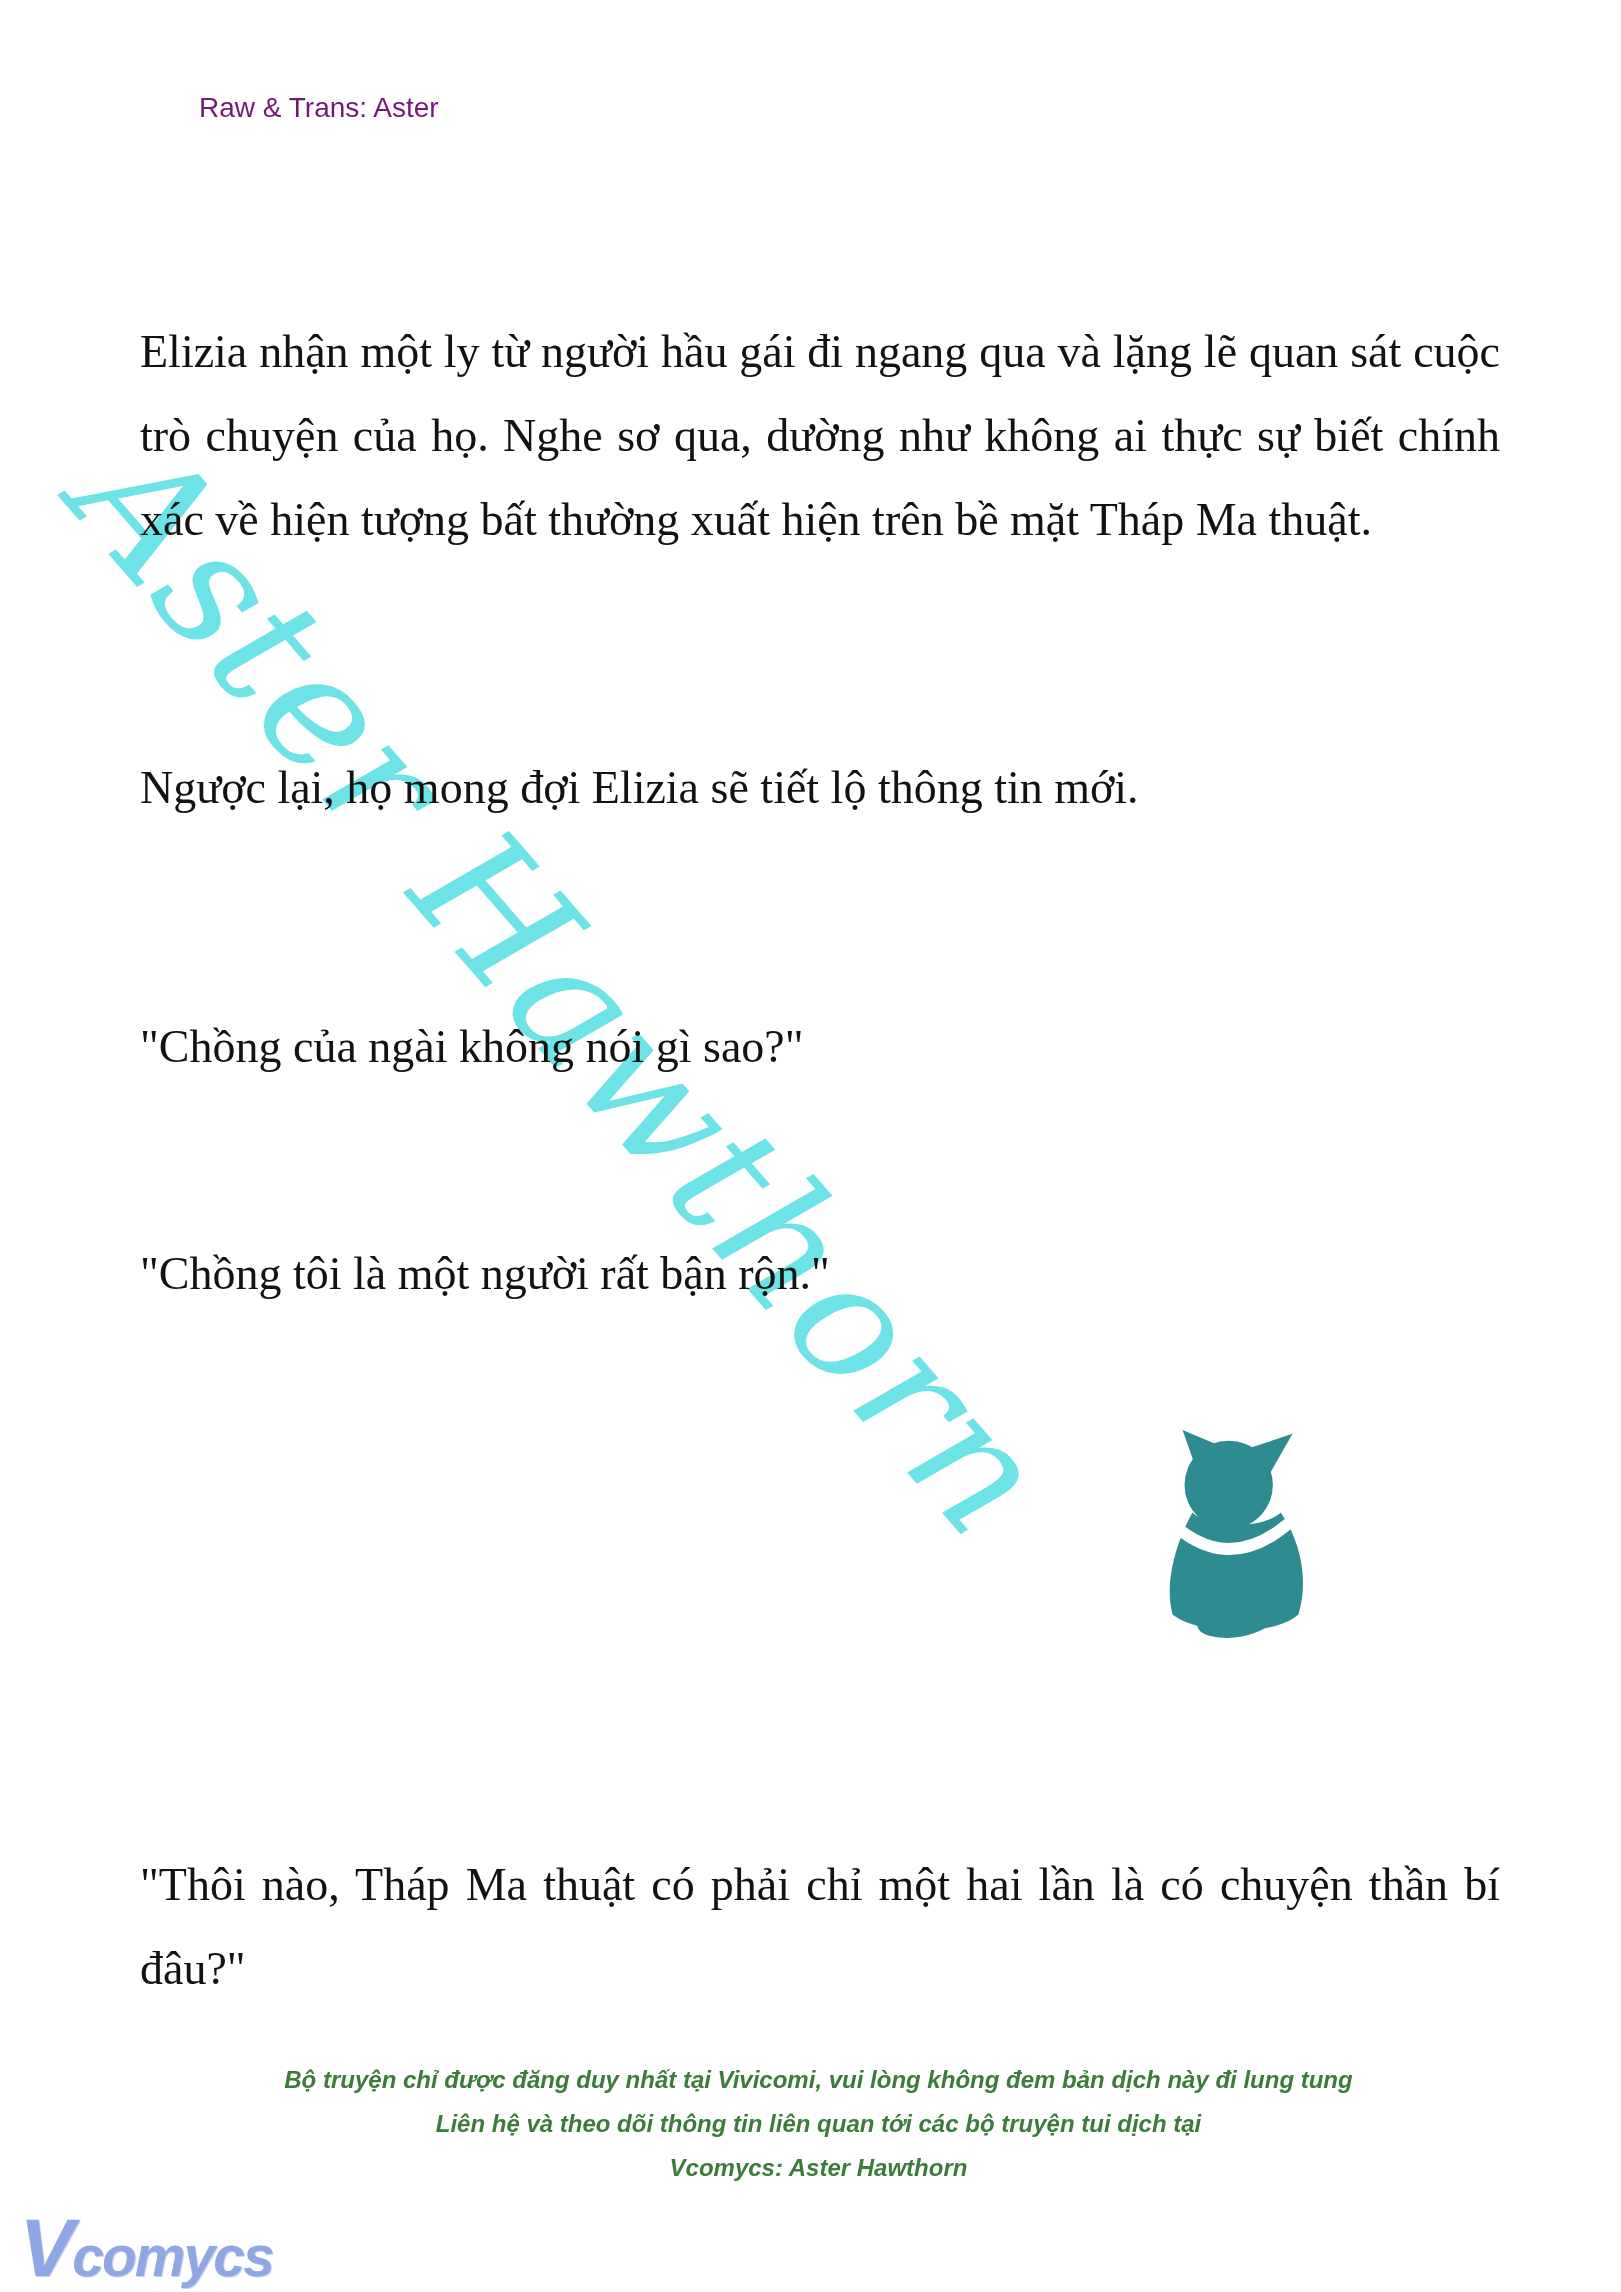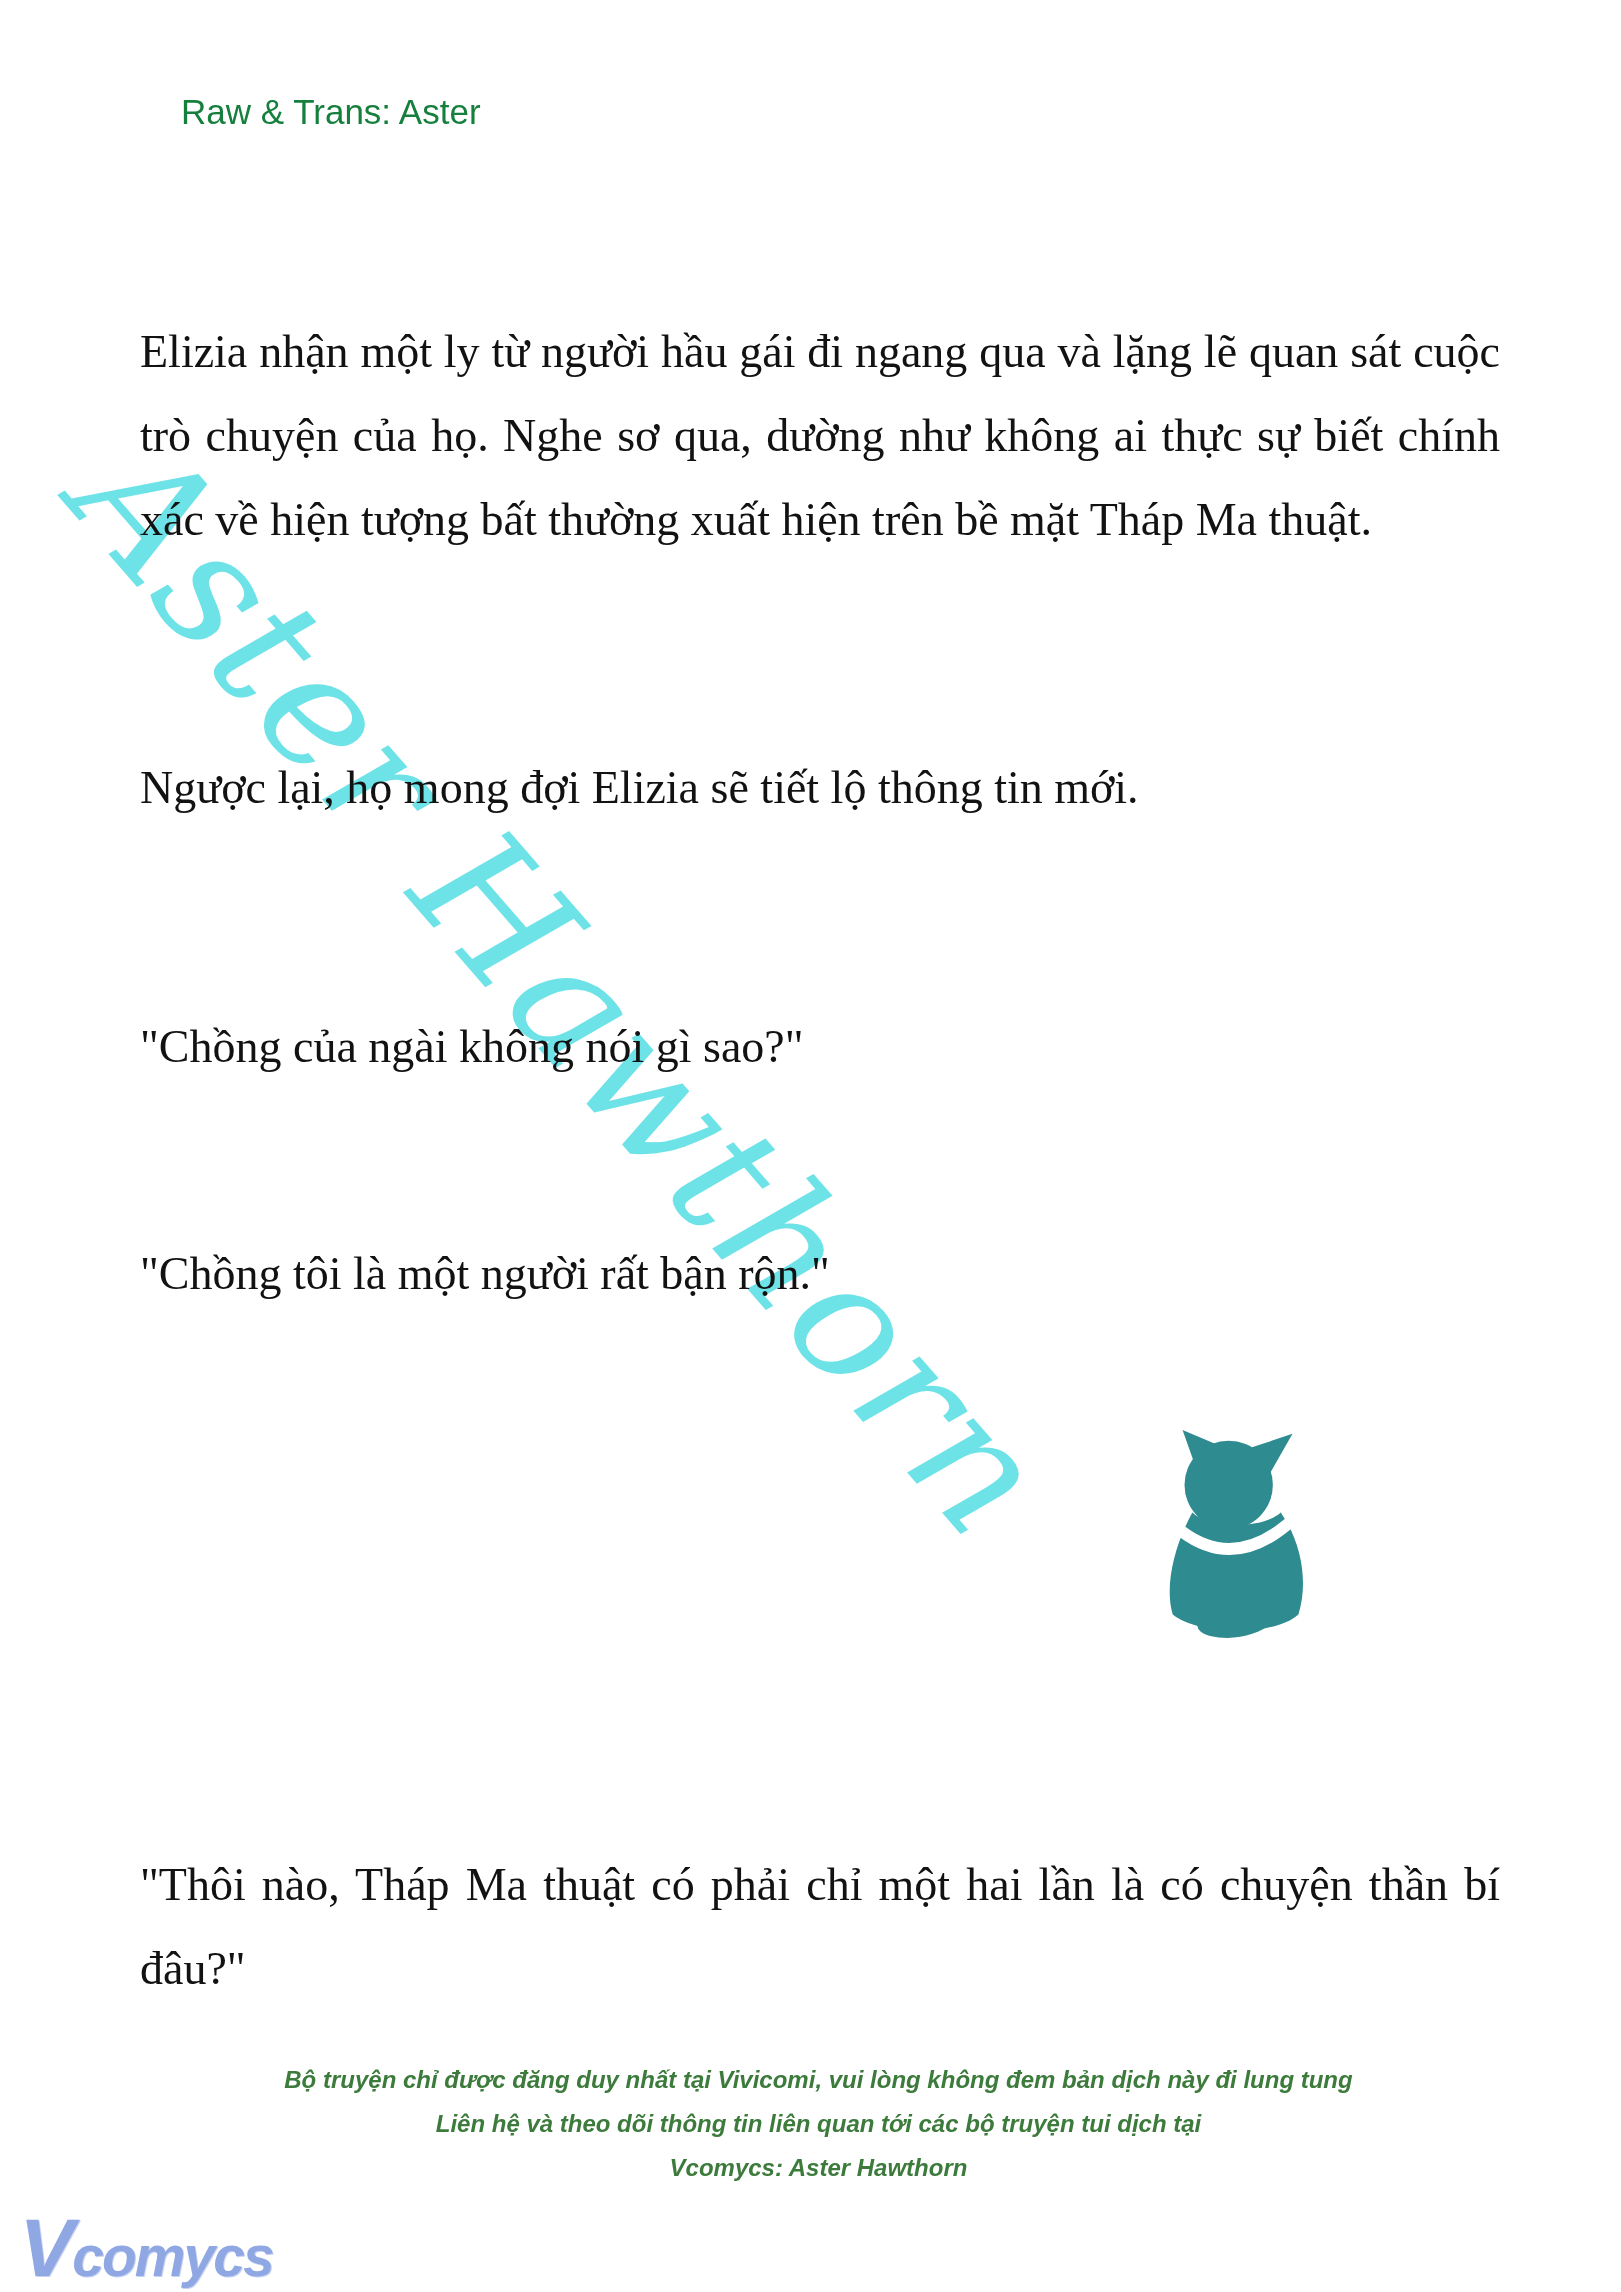--- a/index.html
+++ b/index.html
@@ -5,23 +5,23 @@
   html,body { margin:0; padding:0; background:#ffffff; }
   .page {
     position:relative;
     width:1621px; height:2293px;
     background:#ffffff;
     overflow:hidden;
     font-family:"Liberation Serif","DejaVu Serif",serif;
     color:#121212;
   }
   .credit {
-    position:absolute; left:181px; top:92px;
+    position:absolute; left:199px; top:92px;
     font-family:"Liberation Sans","DejaVu Sans",sans-serif;
-    font-size:35px; color:#15803d;
+    font-size:28px; color:#701a75;
     z-index:3;
   }
   .watermark {
     position:absolute; left:181px; top:404px;
     font-family:"DejaVu Serif",serif;
     font-style:italic;
     font-size:165px;
     letter-spacing:2.9px;
     color:#4edde4;
     opacity:0.82;

